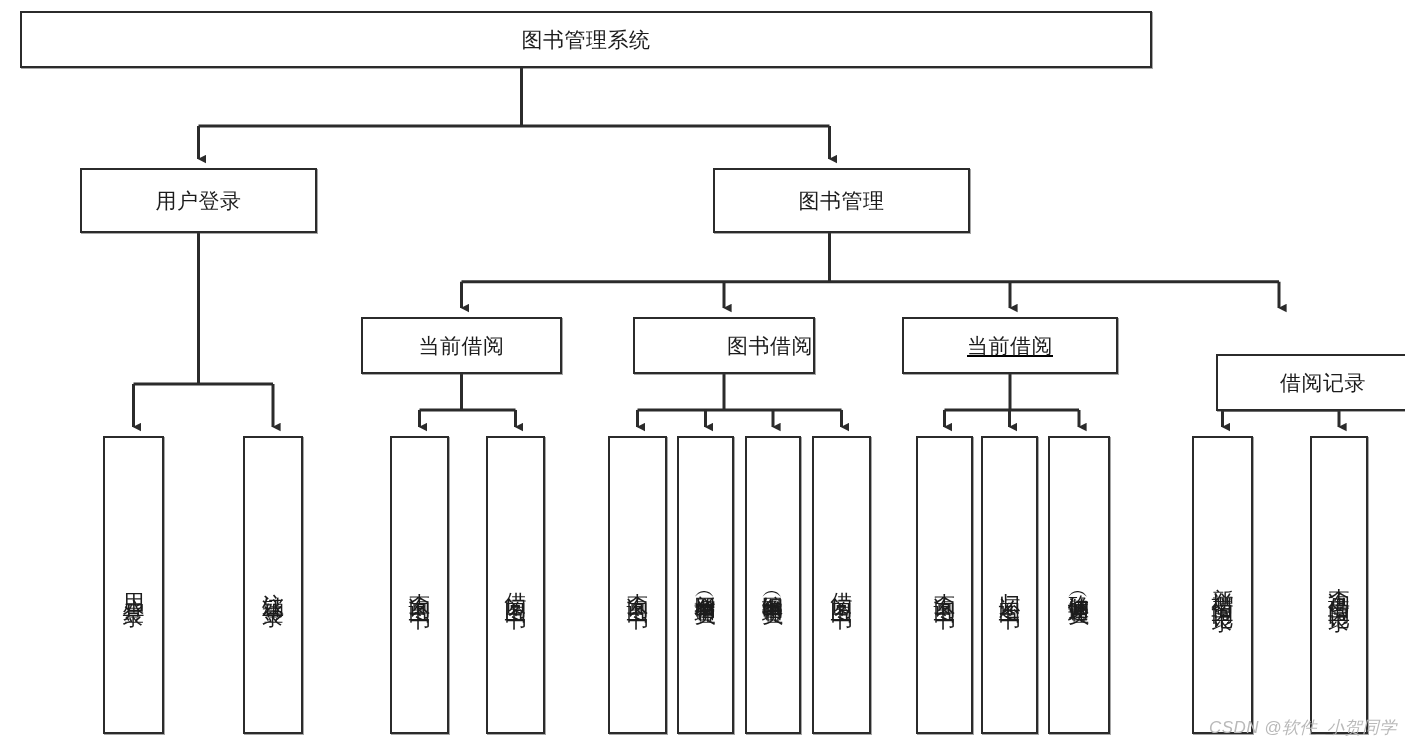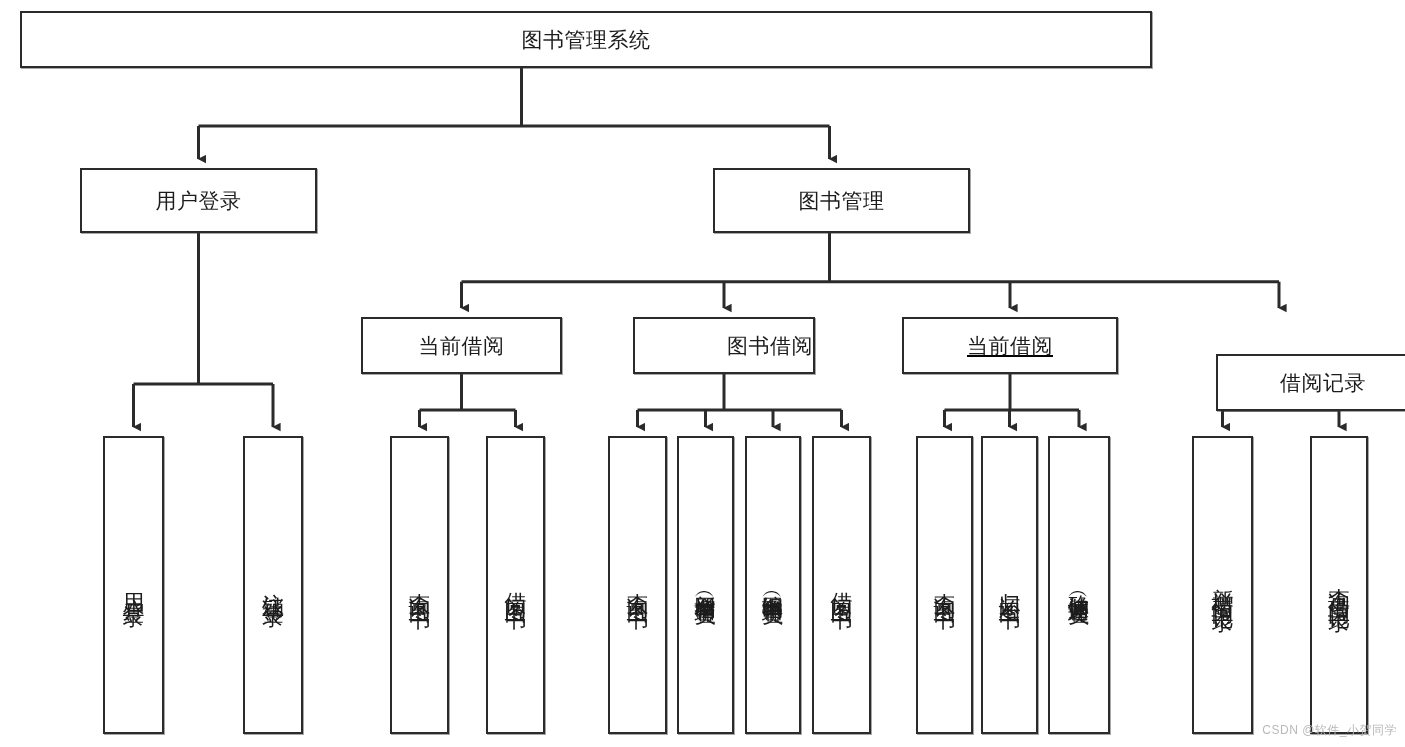--- a/index.html
+++ b/index.html
@@ -57,25 +57,26 @@
     line-height: 1;
   }
   .node.vert.tight .lbl {
     font-size: 21px;
     letter-spacing: 1.5px;
   }
   #watermark {
     position: absolute;
     right: 8px;
     bottom: 8px;
-    font-size: 12px;
+    font-size: 17px;
     color: #b9b9b9;
     z-index: 5;
     white-space: pre;
     letter-spacing: 0.5px;
+    font-style: italic;
   }
 </style>
 </head>
 <body>
 
 <div id="canvas">
 
   <svg id="edges" viewBox="0 0 1405 747" xmlns="http://www.w3.org/2000/svg">
     <defs>
       <marker id="arrowhead" markerWidth="9" markerHeight="9" refX="4.2" refY="7.6" orient="auto" markerUnits="userSpaceOnUse">

